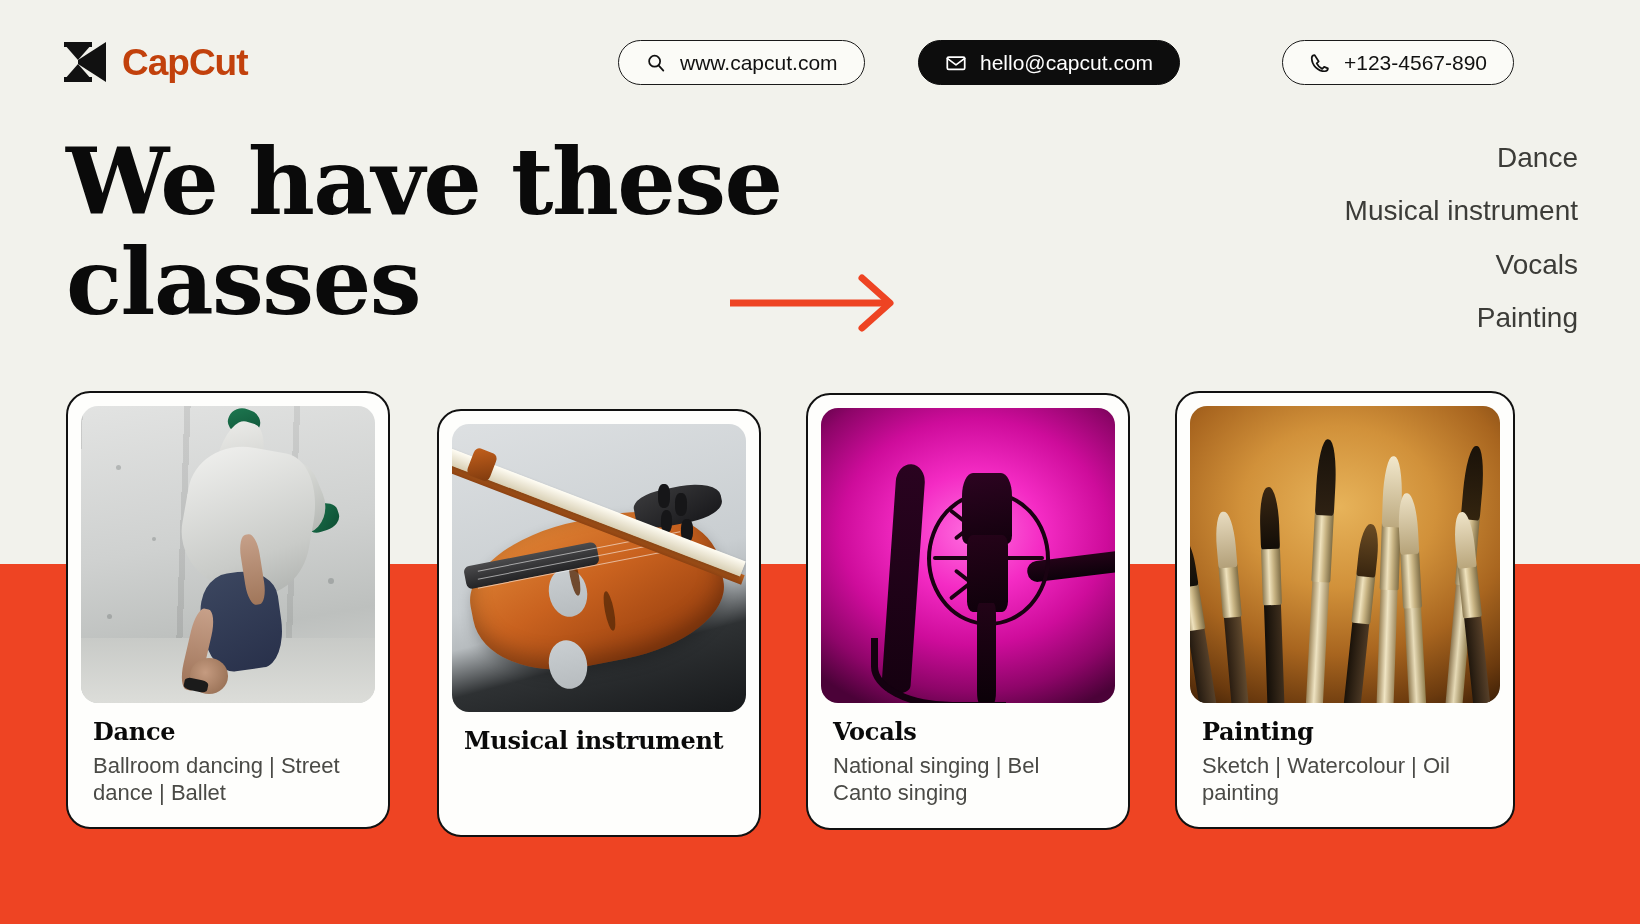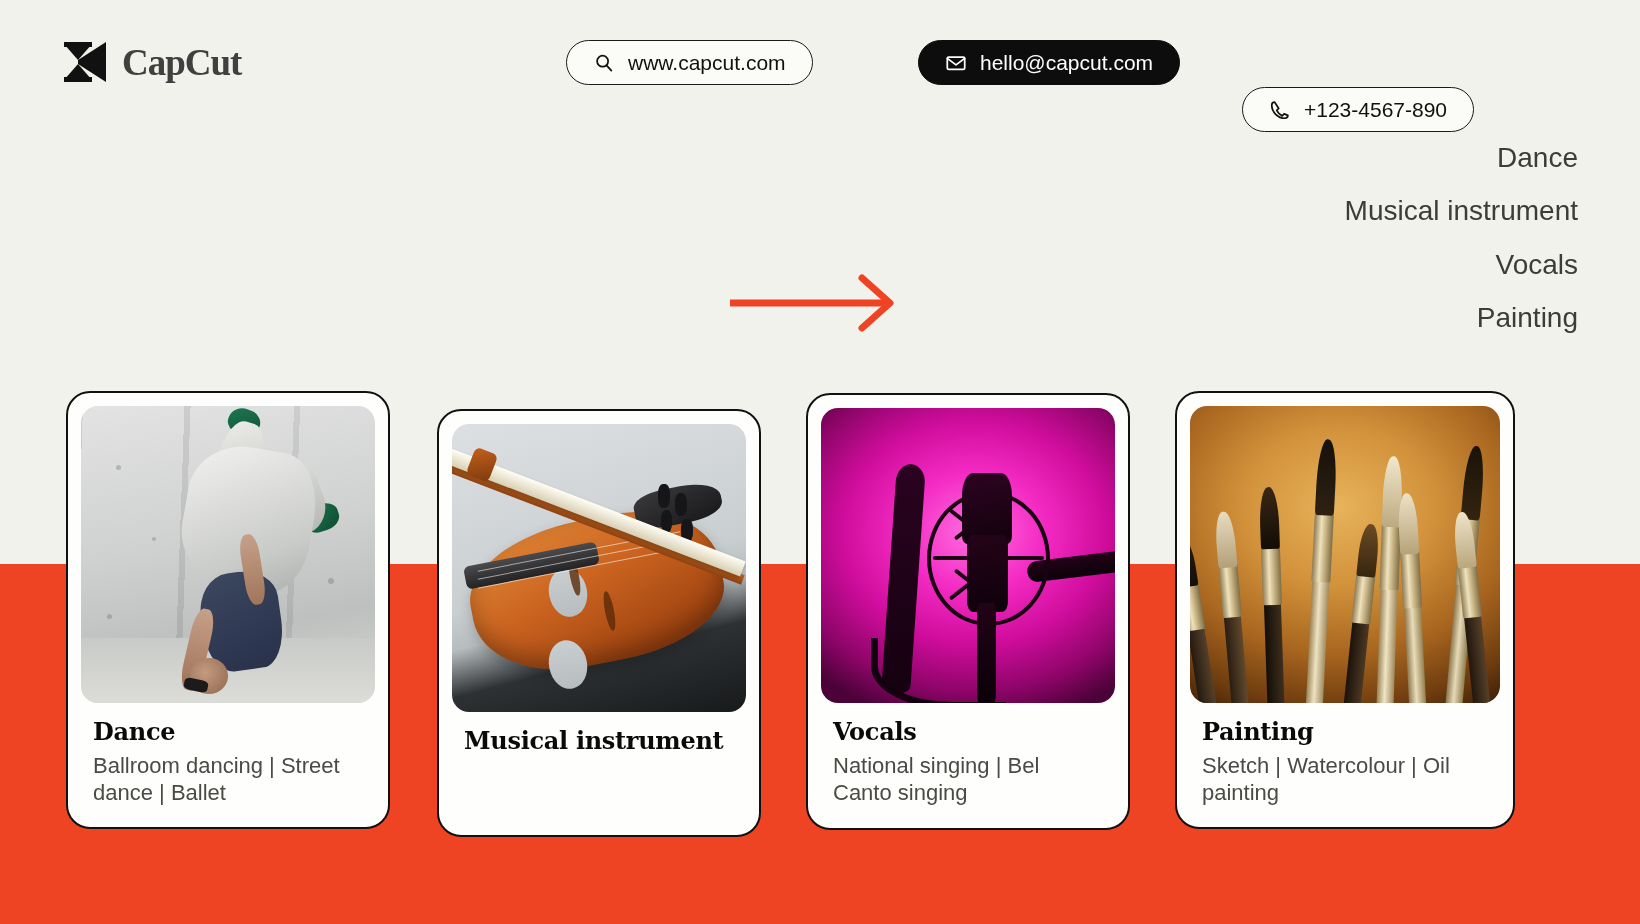--- a/index.html
+++ b/index.html
@@ -22,41 +22,41 @@
   
   .header{
     position:absolute; left:0; top:0; width:1640px; height:124px;
   }
   .logo{
     position:absolute; left:62px; top:40px;
     display:flex; align-items:center; gap:14px;
   }
   .logo-mark{ width:46px; height:44px; display:block; }
   .logo-text{
-    font-family:Liberation Serif, serif;
-    font-size:37px; font-weight:700; color:#404040; letter-spacing:-1px;
+    font-family:Liberation Sans, sans-serif;
+    font-size:37px; font-weight:700; color:#c2410c; letter-spacing:-1px;
     line-height:1;
   }
 
   .pill{
     position:absolute; top:40px; height:45px;
     display:flex; align-items:center; gap:13px;
     border-radius:999px; padding:0 26px;
     font-size:21px; white-space:nowrap;
   }
   .pill.light{
     background:#FBFBF7; border:1.6px solid #1a1a1a; color:#111;
   }
   .pill.dark{
     background:#0D0D0D; border:1.6px solid #0D0D0D; color:#fff;
   }
   .pill svg{ display:block; flex:0 0 auto; }
-  .pill-web{ left:566px;text-align:right; }
+  .pill-web{ left:618px;text-align:right; }
   .pill-mail{ left:918px;justify-content:space-between; }
-  .pill-phone{ left:1242px;margin-top:47px; }
+  .pill-phone{ left:1282px; }
 
   
   .headline{
     position:absolute; left:66px; top:132px; width:1080px;
     font-family:"DejaVu Serif", serif;
     font-weight:700;
     font-size:92px;
     line-height:1.09;
     letter-spacing:-1.5px;
     color:#0A0A0A;
@@ -342,20 +342,21 @@
 
     <div class="pill light pill-phone">
       <svg width="22" height="22" viewBox="0 0 24 24" fill="none" stroke="#111" stroke-width="1.9">
         <path d="M6.2 3.4 C4.4 3.4 3 4.9 3 6.6 c0 7.8 6.6 14.4 14.4 14.4 1.7 0 3.2-1.4 3.2-3.2 l-4.1-1.6 -2.1 2.2 c-2.6-1.3-4.7-3.4-6-6 l2.2-2.1 Z" stroke-linejoin="round"></path>
       </svg>
       <span>+123-4567-890</span>
     </div>
   </div>
 
   <h1 class="headline">
+    <span class="ln">We have these classes</span>
   </h1>
 
   <svg class="arrow" viewBox="0 0 172 62">
     <line x1="2" y1="31" x2="158" y2="31" stroke="#EE4423" stroke-width="7" stroke-linecap="butt"></line>
     <polyline points="134,6 162,31 134,56" fill="none" stroke="#EE4423" stroke-width="7" stroke-linecap="round" stroke-linejoin="round"></polyline>
   </svg>
 
   <nav class="cats">
     <span class="cat">Dance</span>
     <span class="cat">Musical instrument</span>

